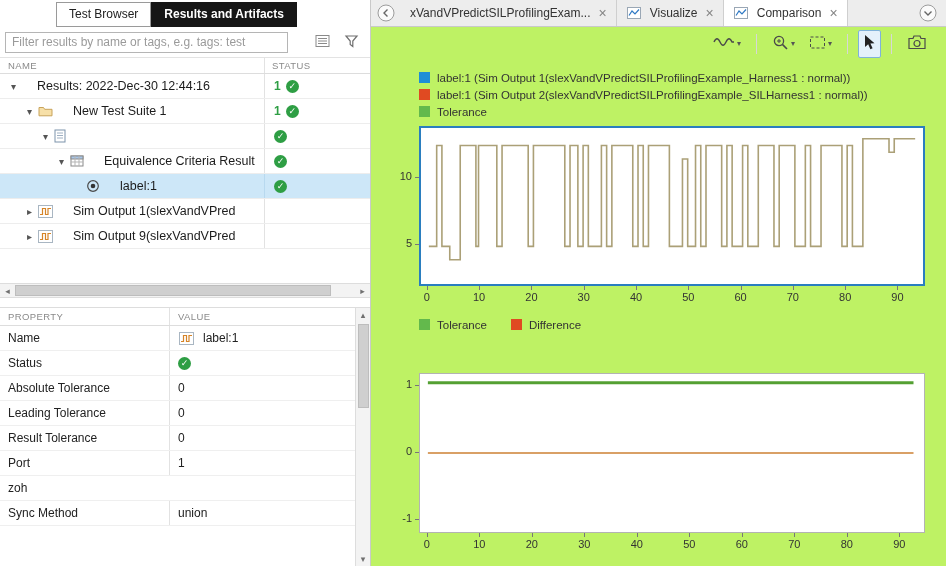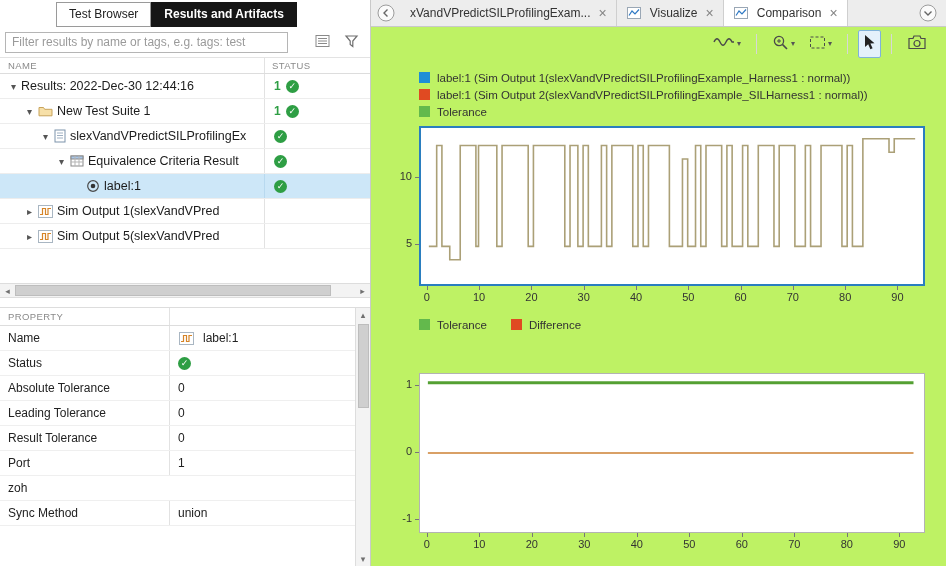--- a/index.html
+++ b/index.html
@@ -19,21 +19,21 @@
   .thead { display:flex; height:17px; border-top:1px solid #e3e3e3; border-bottom:1px solid #ddd; color:#8a8a8a; font-size:9.5px; letter-spacing:.4px; }
   .thname { width:265px; padding-left:8px; border-right:1px solid #e2e2e2; display:flex; align-items:center; }
   .thstatus { flex:1; padding-left:7px; display:flex; align-items:center; }
   .treewrap { height:209px; overflow:hidden; }
   .trow { display:flex; height:25px; border-bottom:1px solid #ededed; background:#fff; }
   .trow.sel { background:#cde7f8; }
   .tname { width:265px; display:flex; align-items:center; overflow:hidden; white-space:nowrap; border-right:1px solid #e2e2e2; }
   .trow.sel .tname { border-right-color:#b8d9ef; }
   .chev { width:15px; display:inline-block; color:#555; font-size:10px; text-align:center; flex:none; }
   .icn { display:inline-flex; margin:0 4px 0 1px; flex:none; align-items:center; }
-  .tlabel { font-size:12.5px; color:#1c1c1c; overflow:hidden; white-space:nowrap; }
+  .tlabel { font-size:12.5px; color:#1c1c1c; overflow:hidden; white-space:nowrap;margin-left:16px; }
   .tstatus { flex:1; display:flex; align-items:center; gap:5px; padding-left:9px; }
   .stnum { color:#2e9e44; font-weight:bold; }
   .check { width:13px; height:13px; border-radius:50%; background:#2e9e44; color:#fff; font-size:9px; line-height:13px; text-align:center; flex:none; }
 
   .hscroll { height:15px; display:flex; align-items:center; background:#f3f3f3; border-top:1px solid #ddd; border-bottom:1px solid #ddd; }
   .sarr { width:15px; text-align:center; color:#6f6f6f; font-size:9px; }
   .htrack { flex:1; height:100%; position:relative; }
   .hthumb { position:absolute; left:0; top:1px; bottom:1px; width:93%; background:#cfcfcf; border:1px solid #bdbdbd; }
   .gap { height:9px; }
 
@@ -140,21 +140,20 @@
           <div class="tname" style="padding-left: 38px;">
             <span class="chev">▾</span>
             <span class="icn">
               <svg width="12" height="14">
                 <rect x="1" y="1" width="10" height="12" fill="#fff" stroke="#7d93ab"></rect>
                 <line x1="3" y1="4" x2="9" y2="4" stroke="#9fb0c2"></line>
                 <line x1="3" y1="6.5" x2="9" y2="6.5" stroke="#9fb0c2"></line>
                 <line x1="3" y1="9" x2="9" y2="9" stroke="#9fb0c2"></line>
               </svg>
             </span>
-            <span class="tlabel">slexVandVPredictSILProfilingEx</span>
           </div>
           <div class="tstatus">
             <span class="check">✓</span>
           </div>
         </div>
         <div class="trow">
           <div class="tname" style="padding-left: 54px;">
             <span class="chev">▾</span>
             <span class="icn">
               <svg width="14" height="12">
@@ -201,36 +200,37 @@
         </div>
         <div class="trow">
           <div class="tname" style="padding-left: 22px;">
             <span class="chev">▸</span>
             <span class="icn">
               <svg width="15" height="13">
                 <rect x="0.5" y="0.5" width="14" height="12" fill="#fff" stroke="#a9b6c2"></rect>
                 <polyline points="2,9.5 4.5,9.5 4.5,3.5 7.5,3.5 7.5,9.5 10,9.5 10,3.5 13,3.5" fill="none" stroke="#d58428" stroke-width="1.2"></polyline>
               </svg>
             </span>
-            <span class="tlabel">Sim Output 5(slexVandVPred</span>
+            <span class="tlabel">Sim Output 9(slexVandVPred</span>
           </div>
           <div class="tstatus"></div>
         </div>
       </div>
     <div class="hscroll">
       <span class="sarr">◂</span>
       <div class="htrack">
         <div class="hthumb"></div>
       </div>
       <span class="sarr">▸</span>
     </div>
     <div class="gap"></div>
     <div class="propwrap">
       <div class="phead">
         <div class="pprop">PROPERTY</div>
+        <div class="pval">VALUE</div>
       </div>
       <div id="prop-rows">
           <div class="prow">
             <div class="pprop">
               <span>Name</span>
             </div>
             <div class="pval">
               <span class="icn">
                 <svg width="15" height="13">
                   <rect x="0.5" y="0.5" width="14" height="12" fill="#fff" stroke="#a9b6c2"></rect>

